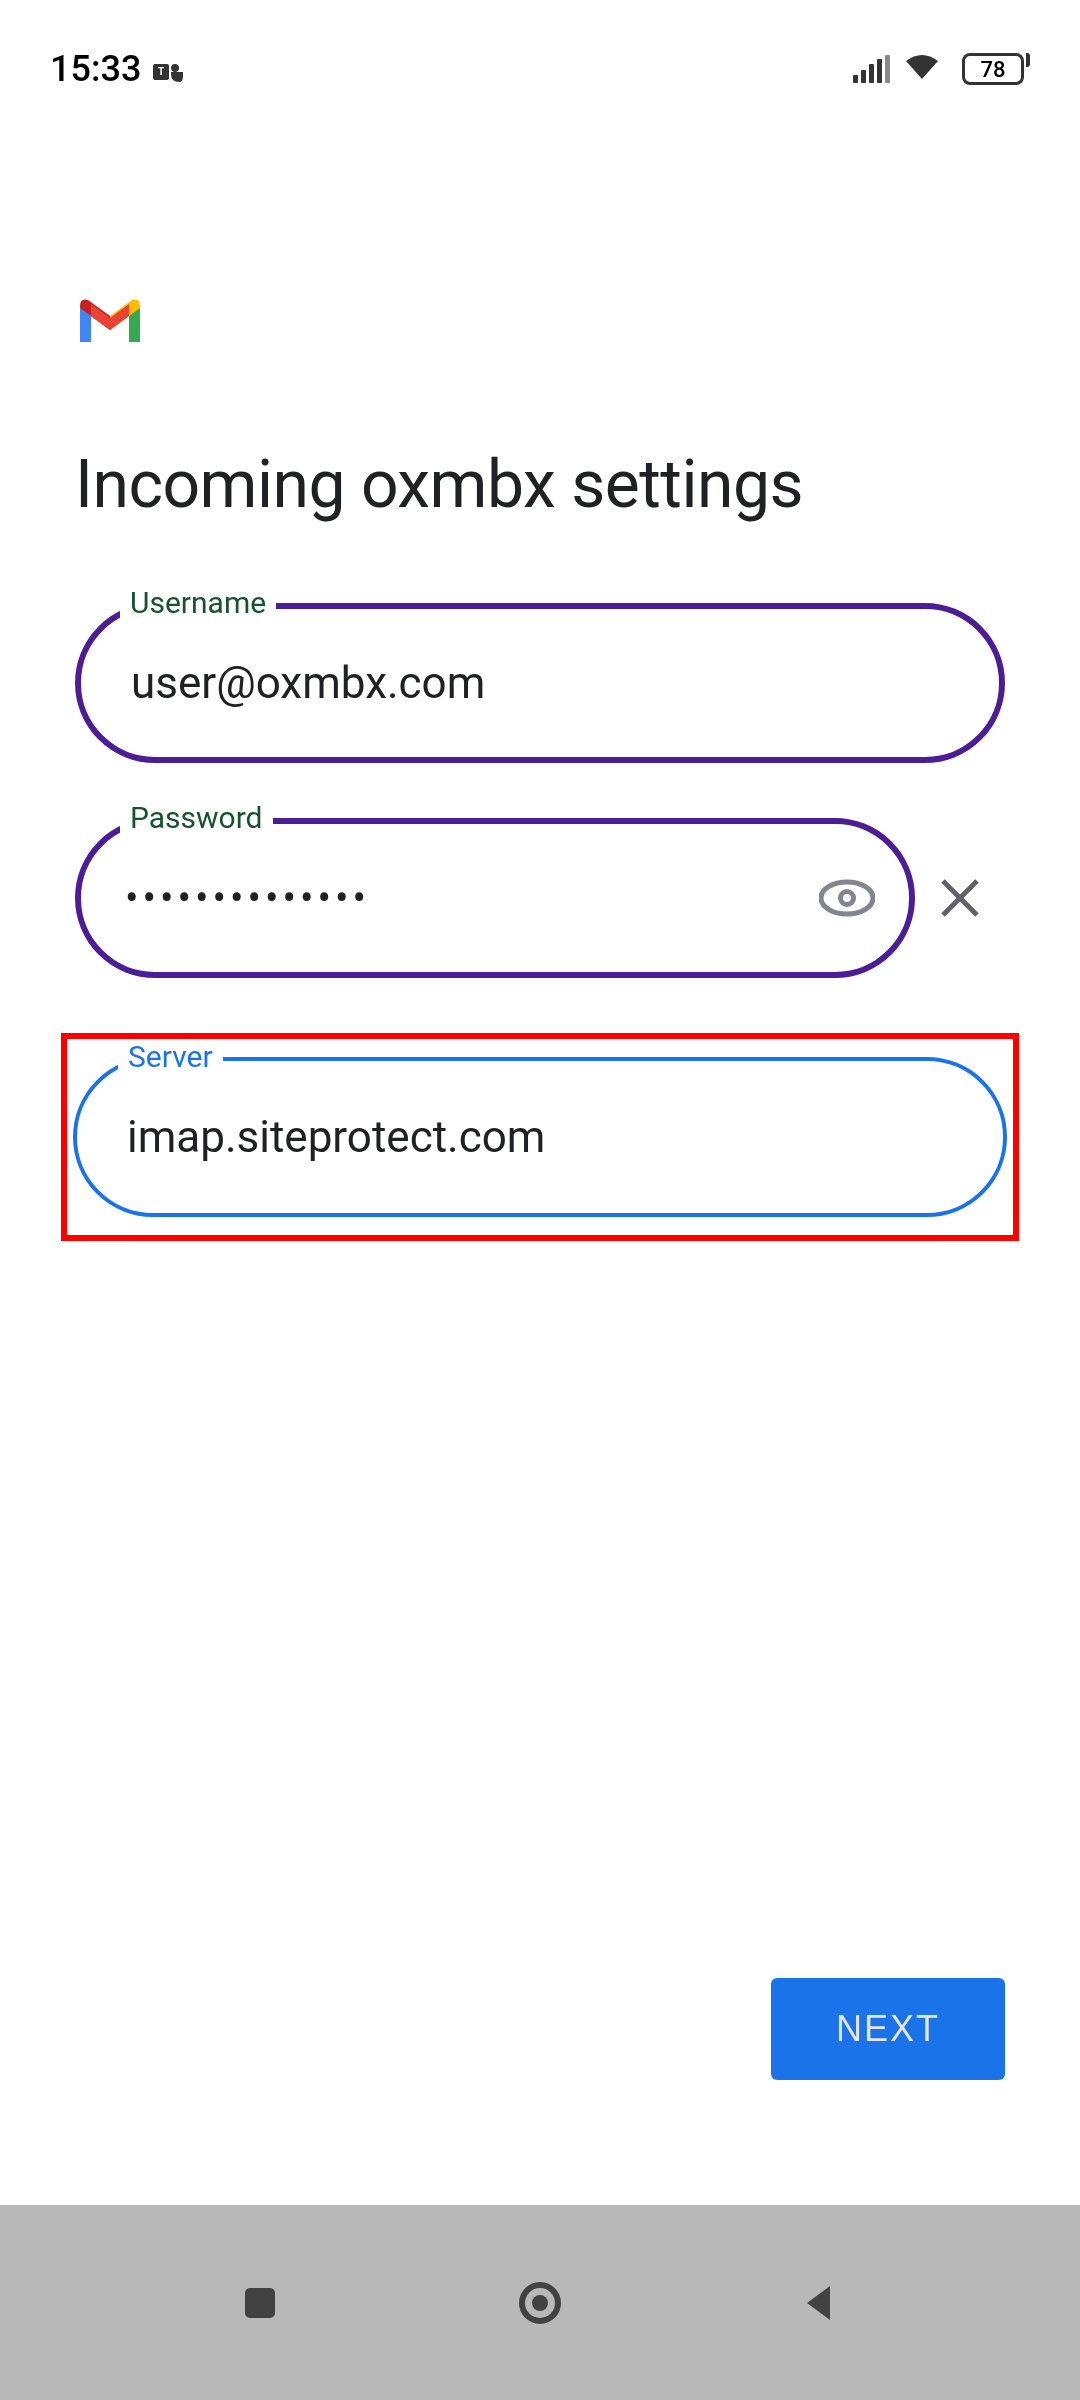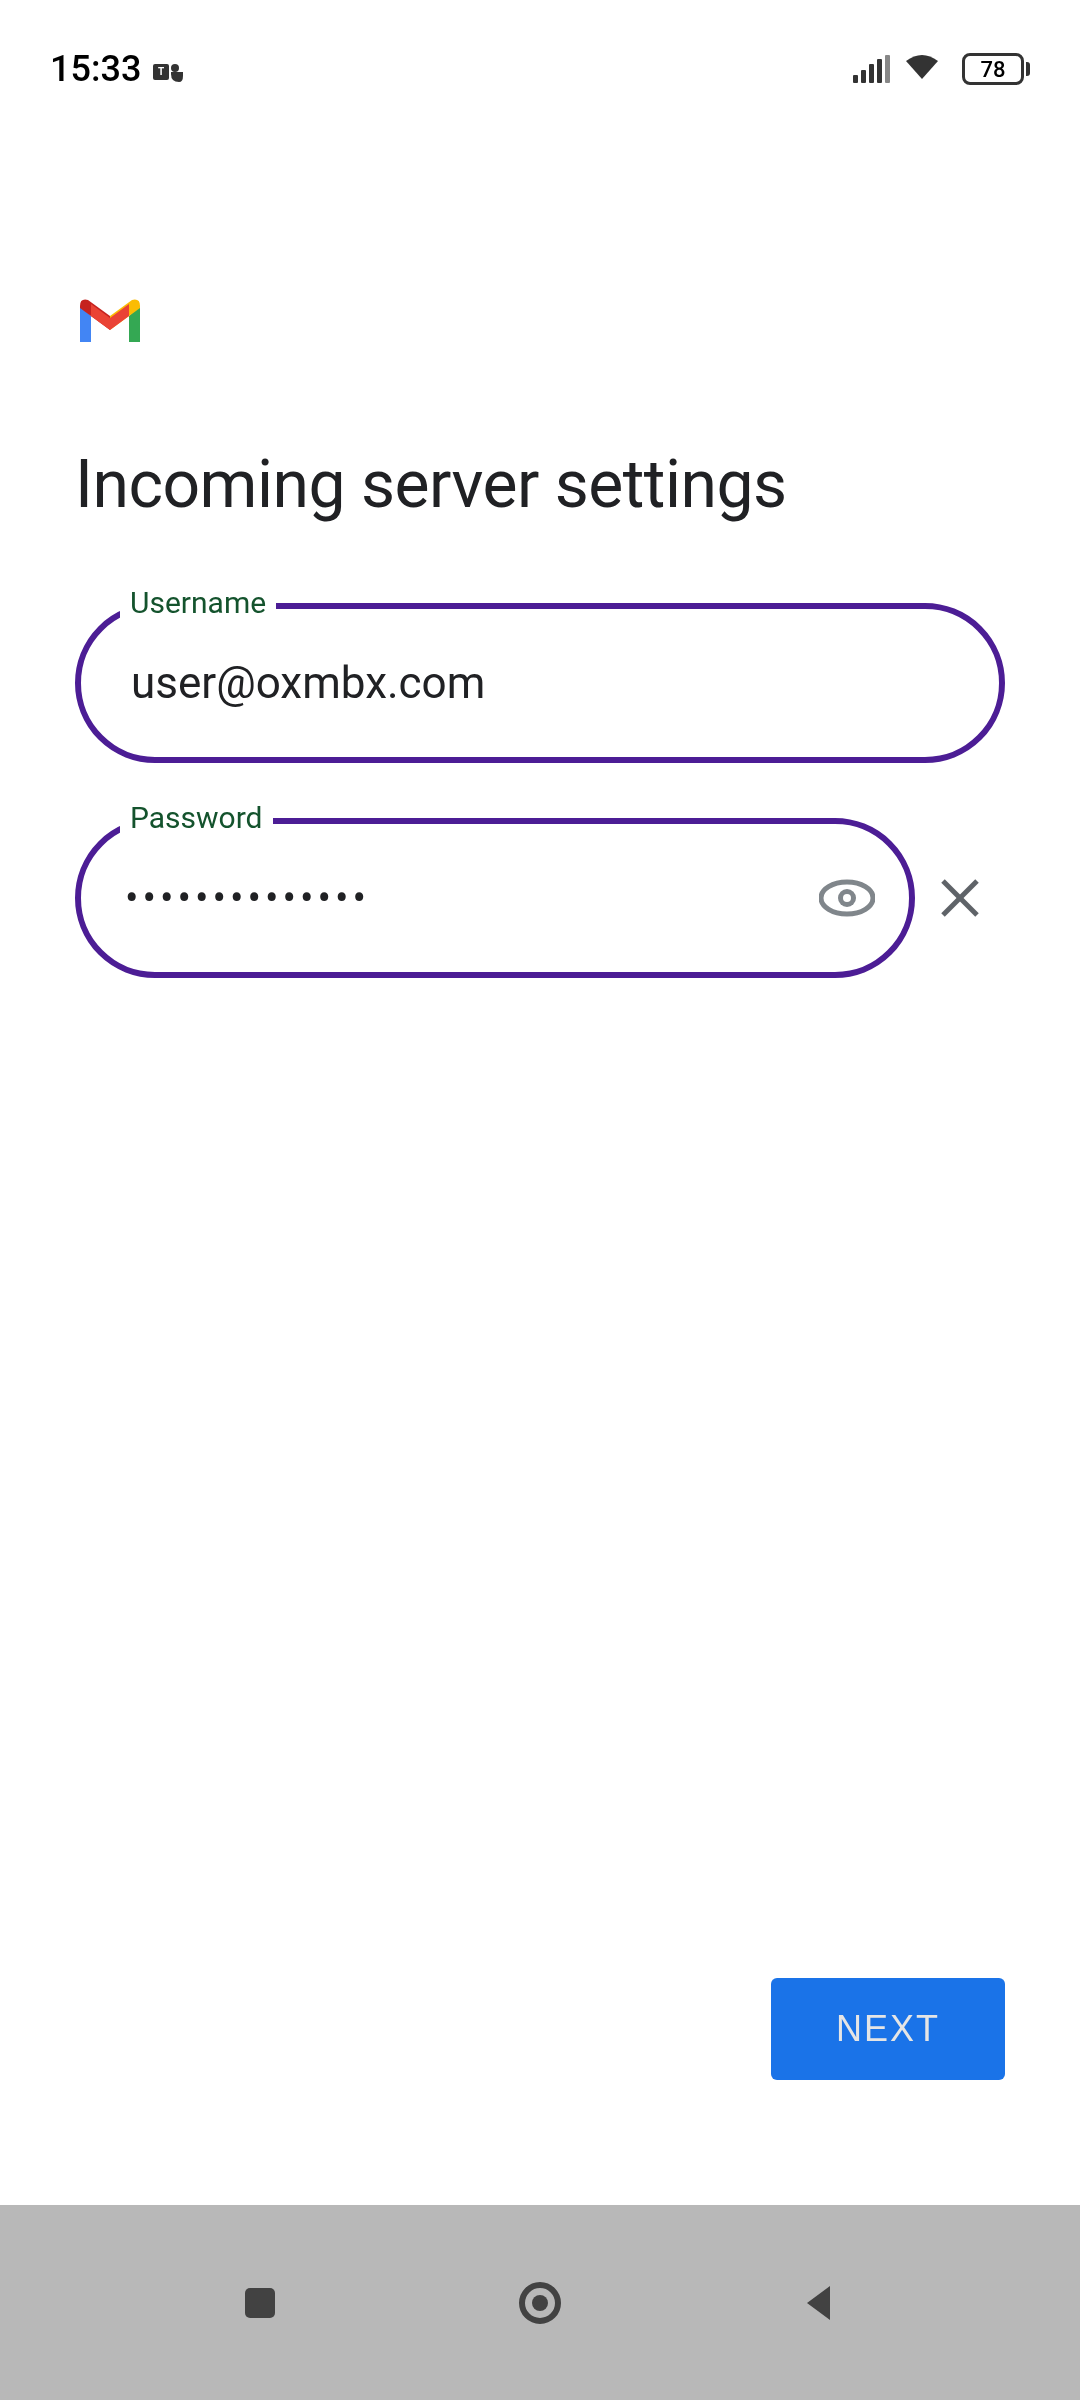--- a/index.html
+++ b/index.html
@@ -51,21 +51,21 @@
       border-radius: 1px;
     }
     .signal-bars span:nth-child(1){height: 8px;}
     .signal-bars span:nth-child(2){height: 13px;}
     .signal-bars span:nth-child(3){height: 19px;}
     .signal-bars span:nth-child(4){height: 24px;}
     .signal-bars span:nth-child(5){height: 28px; background: #888;}
     .wifi-icon svg { width: 36px; height: 28px; }
     .battery {
       display: flex;
-      align-items: center;
+      align-items: flex-start;
       padding-left: 8px;
     }
     .battery-body {
       border: 3px solid #333;
       border-radius: 8px;
       width: 62px;
       height: 32px;
       display: flex;
       align-items: center;
       justify-content: center;
@@ -244,21 +244,21 @@
   <div class="gmail-logo">
     <svg viewBox="0 0 70 52">
       <path d="M5 12 L5 48 L16 48 L16 22 Z" fill="#4285F4"></path>
       <path d="M65 12 L65 48 L54 48 L54 22 Z" fill="#34A853"></path>
       <path d="M5 12 Q5 4 13 6 L35 22 L35 36 L5 14 Z" fill="#C5221F"></path>
       <path d="M65 12 Q65 4 57 6 L35 22 L35 36 L65 14 Z" fill="#FBBC04"></path>
       <path d="M16 10 L35 24 L54 10 L54 22 L35 36 L16 22 Z" fill="#EA4335"></path>
     </svg>
   </div>
 
-  <h1 class="page-title">Incoming server settings</h1>
+  <h1 class="page-title">Incoming oxmbx settings</h1>
 
   <div class="field-group">
     <div class="field-container">
       <label class="field-label">Username</label>
       <input type="text" class="text-field" value="user@oxmbx.com" style="">
     </div>
   </div>
 
   <div class="field-group">
     <div class="password-row">
@@ -276,20 +276,26 @@
       </div>
       <span class="clear-icon">
         <svg viewBox="0 0 50 50">
             <line x1="8" y1="8" x2="42" y2="42" stroke="#5f6368" stroke-width="5"></line>
             <line x1="42" y1="8" x2="8" y2="42" stroke="#5f6368" stroke-width="5"></line>
           </svg>
       </span>
     </div>
   </div>
 
+  <div class="highlight-box">
+    <div class="field-container">
+      <label class="field-label focused">Server</label>
+      <input type="text" class="text-field focused" value="imap.siteprotect.com" style="">
+    </div>
+  </div>
 </div>
 
 <button class="next-button">NEXT</button>
 
 <div class="nav-bar">
   <div class="nav-icon">
     <svg viewBox="0 0 50 50">
         <rect x="10" y="10" width="30" height="30" rx="5" fill="#424242"></rect>
       </svg>
   </div>

